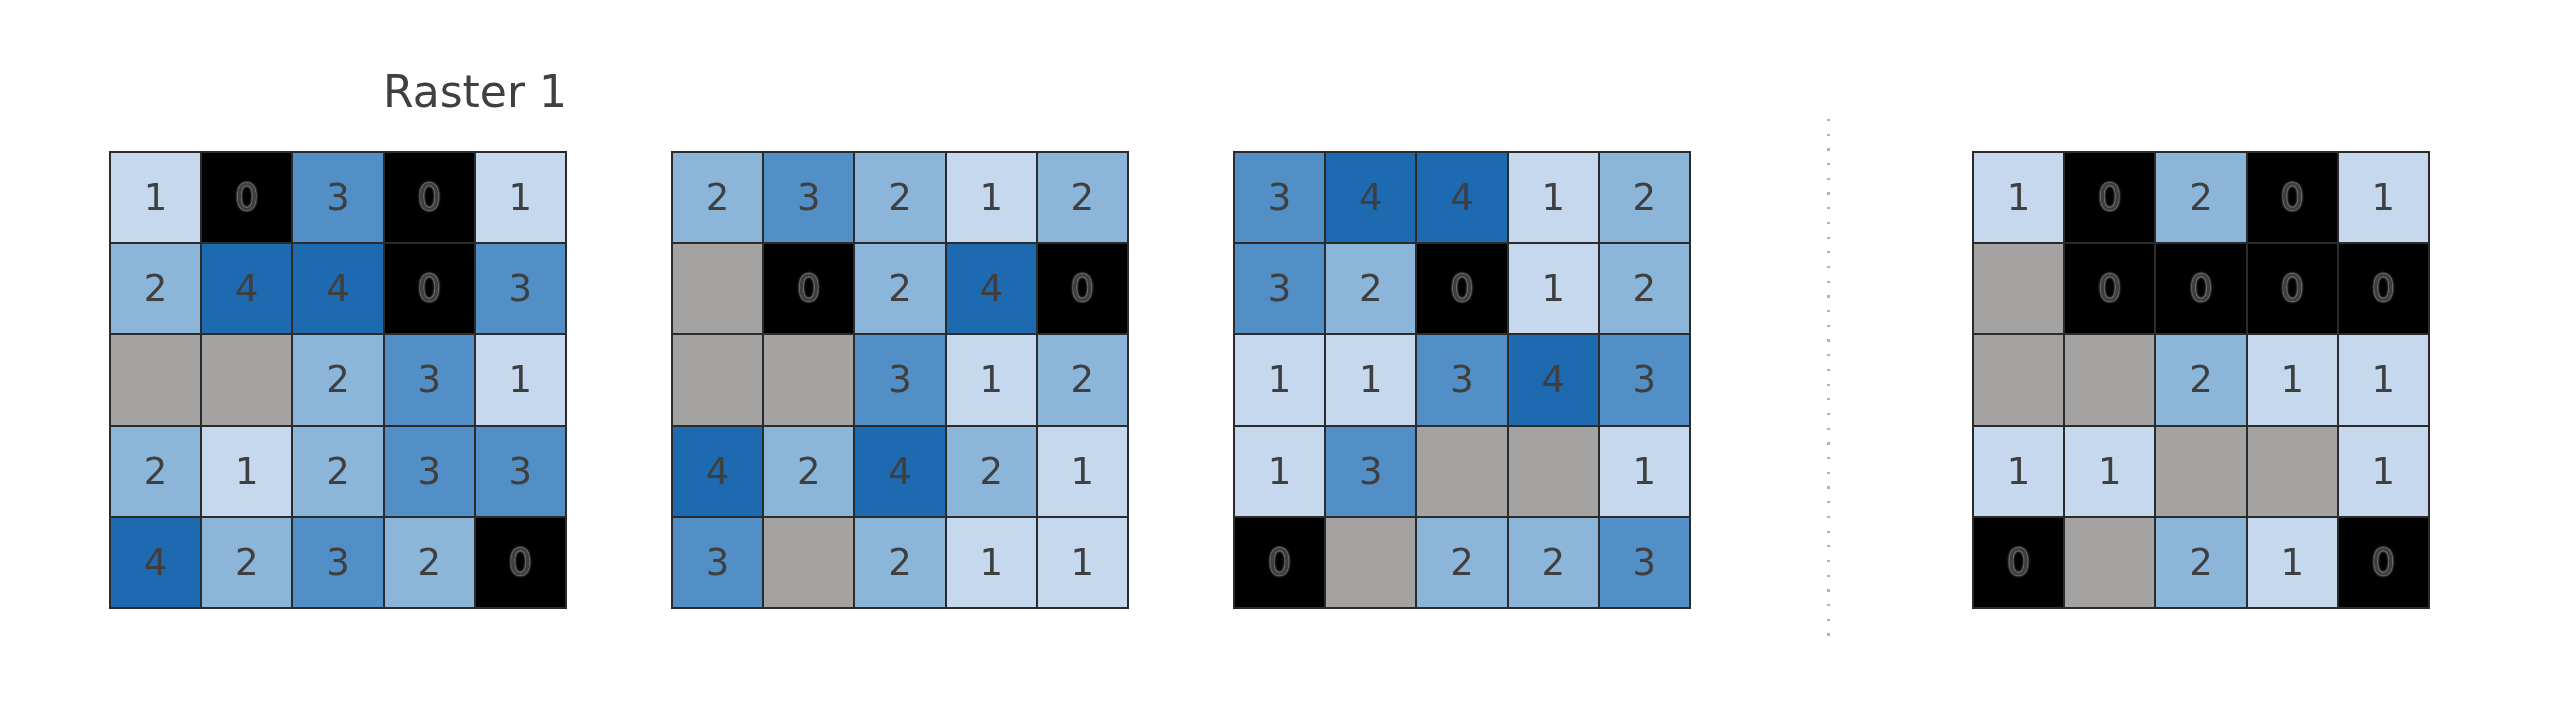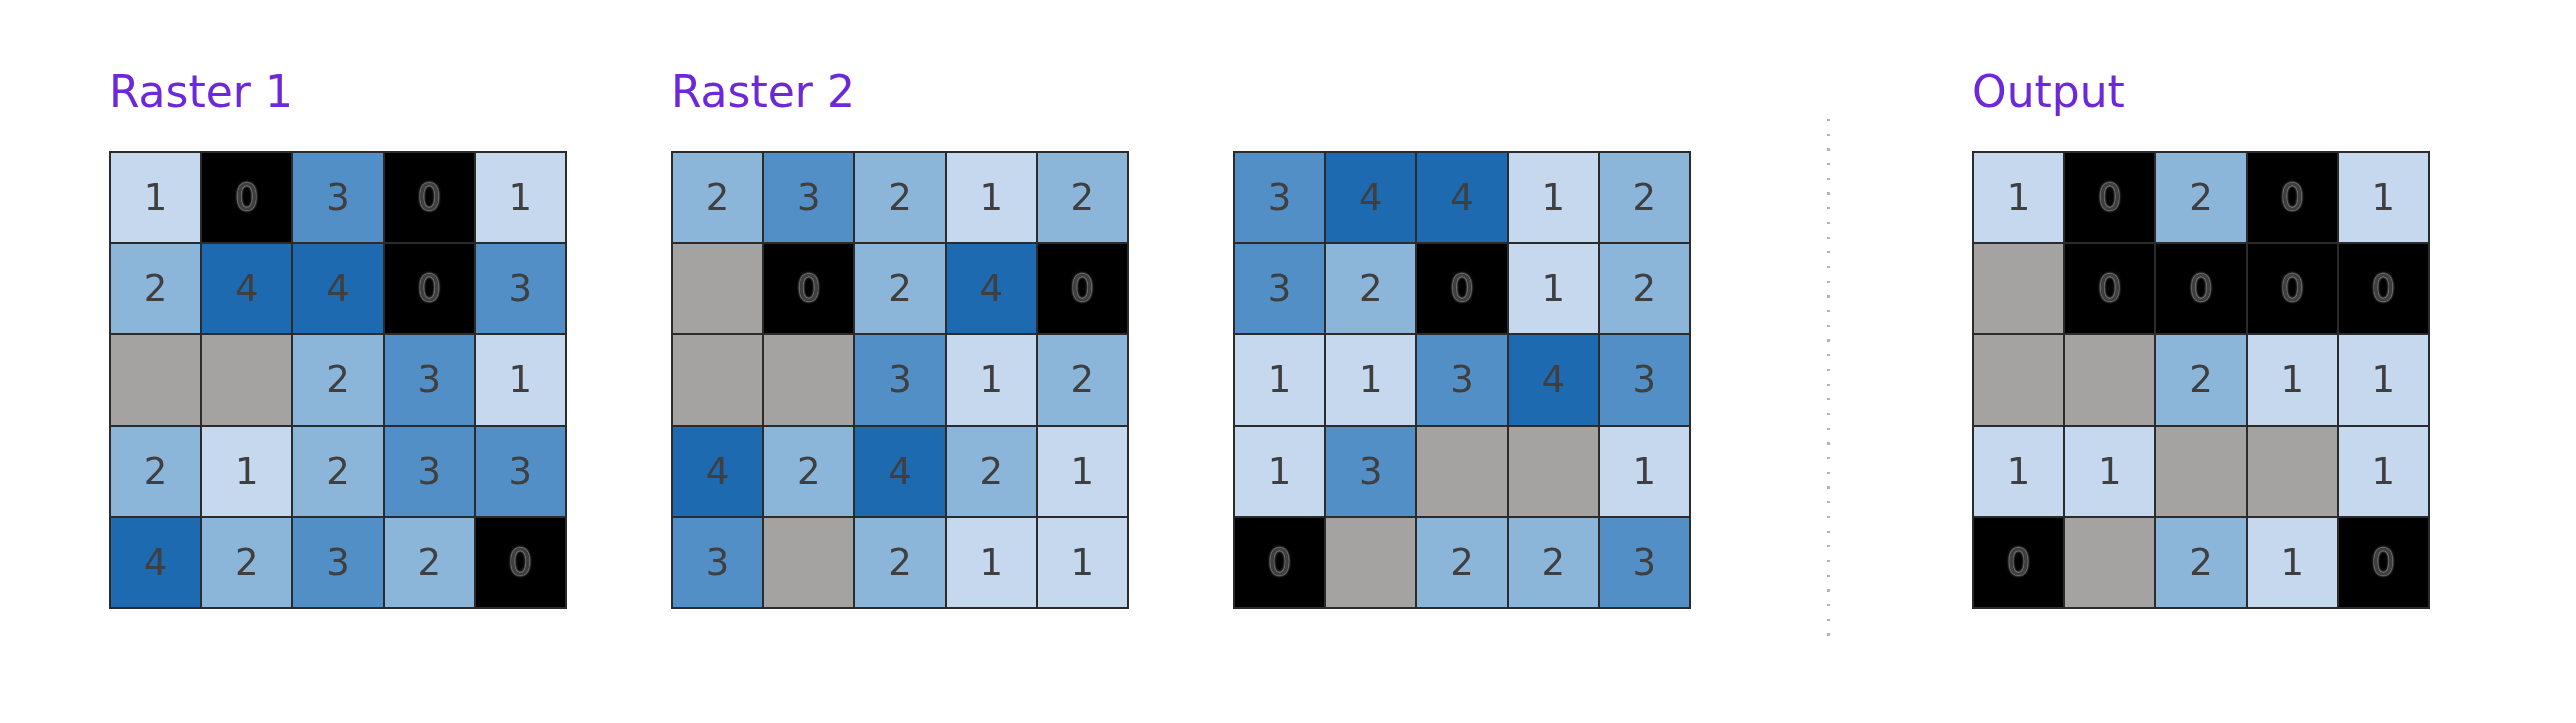--- a/index.html
+++ b/index.html
@@ -25,25 +25,25 @@
   .panel.p1 { left: 671px; }
   .panel.p2 { left: 1233px; }
   .panel.p3 { left: 1972px; }
 
   .panel-title {
     position: absolute;
     top: 69px;
     left: 0;
     width: 100%;
     margin: 0;
-    text-align: left;
+    text-align: right;
     font-size: 44px;
     font-weight: 400;
     line-height: 46px;
-    color: #6d28d9;
+    color: #404040;
   }
   .grid {
     position: absolute;
     top: 151px;
     left: 0;
     width: 458px;
     height: 458px;
     box-sizing: border-box;
     border: 1.5px solid var(--grid-line, #2b2b2b);
     display: grid;
@@ -110,21 +110,20 @@
         <div class="cell" style="background: rgb(82, 143, 198);">3</div>
         <div class="cell" style="background: rgb(30, 106, 177);">4</div>
         <div class="cell" style="background: rgb(140, 181, 218);">2</div>
         <div class="cell" style="background: rgb(82, 143, 198);">3</div>
         <div class="cell" style="background: rgb(140, 181, 218);">2</div>
         <div class="cell dark" style="background: rgb(0, 0, 0);">0</div>
       </div>
   </section>
 
   <section class="panel p1">
-    <h2 class="panel-title">Raster 2</h2>
     <div class="grid">
         <div class="cell" style="background: rgb(140, 181, 218);">2</div>
         <div class="cell" style="background: rgb(82, 143, 198);">3</div>
         <div class="cell" style="background: rgb(140, 181, 218);">2</div>
         <div class="cell" style="background: rgb(197, 216, 237);">1</div>
         <div class="cell" style="background: rgb(140, 181, 218);">2</div>
         <div class="cell" style="background: rgb(164, 163, 161);"></div>
         <div class="cell dark" style="background: rgb(0, 0, 0);">0</div>
         <div class="cell" style="background: rgb(140, 181, 218);">2</div>
         <div class="cell" style="background: rgb(30, 106, 177);">4</div>
@@ -173,21 +172,20 @@
         <div class="cell" style="background: rgb(164, 163, 161);"></div>
         <div class="cell" style="background: rgb(140, 181, 218);">2</div>
         <div class="cell" style="background: rgb(140, 181, 218);">2</div>
         <div class="cell" style="background: rgb(82, 143, 198);">3</div>
       </div>
   </section>
 
   <div class="divider"></div>
 
   <section class="panel p3">
-    <h2 class="panel-title">Output</h2>
     <div class="grid">
         <div class="cell" style="background: rgb(197, 216, 237);">1</div>
         <div class="cell dark" style="background: rgb(0, 0, 0);">0</div>
         <div class="cell" style="background: rgb(140, 181, 218);">2</div>
         <div class="cell dark" style="background: rgb(0, 0, 0);">0</div>
         <div class="cell" style="background: rgb(197, 216, 237);">1</div>
         <div class="cell" style="background: rgb(164, 163, 161);"></div>
         <div class="cell dark" style="background: rgb(0, 0, 0);">0</div>
         <div class="cell dark" style="background: rgb(0, 0, 0);">0</div>
         <div class="cell dark" style="background: rgb(0, 0, 0);">0</div>

